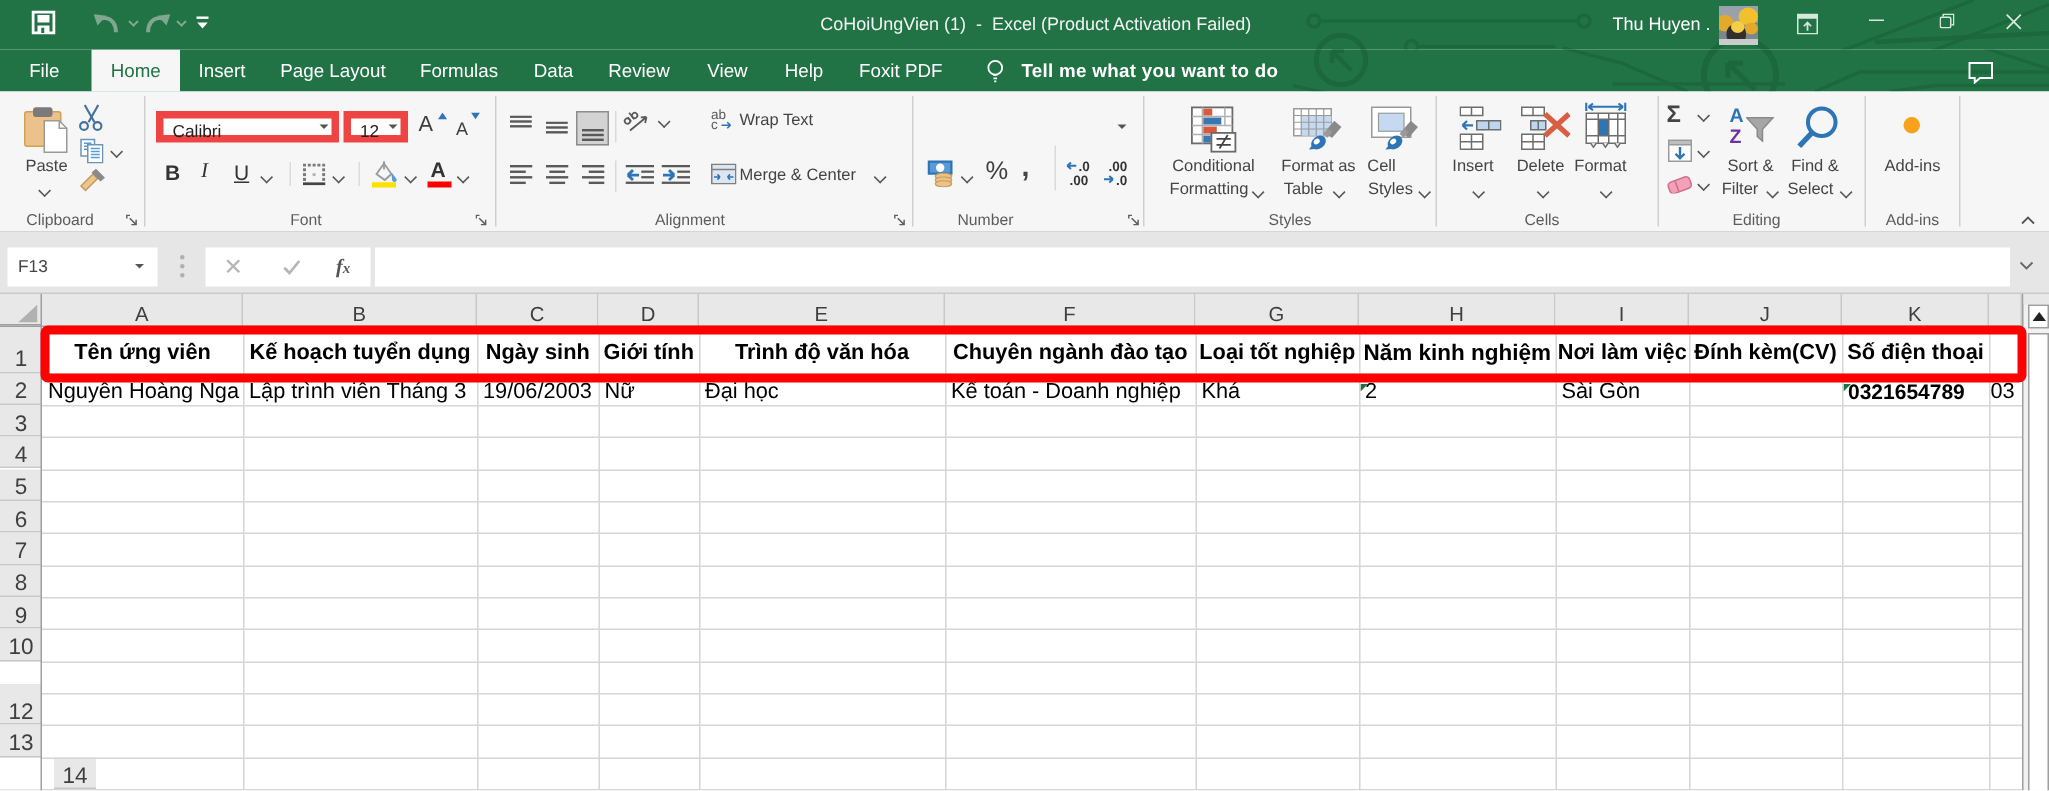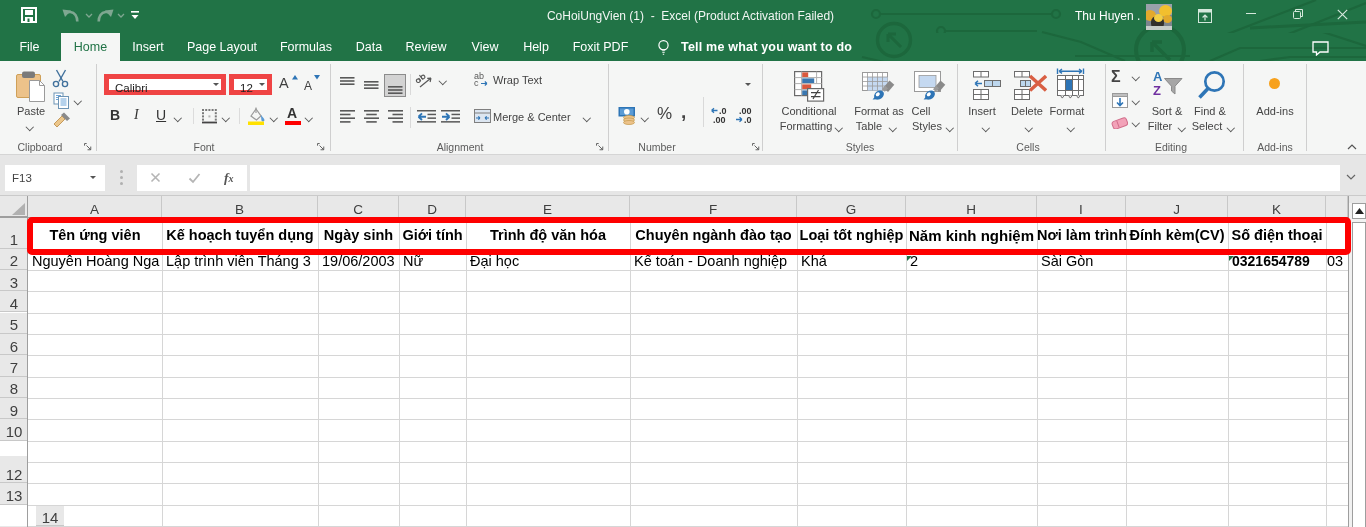--- a/index.html
+++ b/index.html
@@ -614,21 +614,21 @@
 <div class="hline" style="left:28px;top:330.1px;width:1320px;"></div>
 
 <div class="hcell" style="left:28px;top:25.5px;width:134px;height:27px;line-height:27px;font-size:14.5px;">Tên ứng viên</div>
 <div class="hcell" style="left:162px;top:25.5px;width:156px;height:27px;line-height:27px;font-size:14.5px;">Kế hoạch tuyển dụng</div>
 <div class="hcell" style="left:318px;top:25.5px;width:81px;height:27px;line-height:27px;font-size:14.5px;">Ngày sinh</div>
 <div class="hcell" style="left:399px;top:25.5px;width:67px;height:27px;line-height:27px;font-size:14.5px;">Giới tính</div>
 <div class="hcell" style="left:466px;top:25.5px;width:164px;height:27px;line-height:27px;font-size:14.5px;">Trình độ văn hóa</div>
 <div class="hcell" style="left:630px;top:25.5px;width:167px;height:27px;line-height:27px;font-size:14.5px;">Chuyên ngành đào tạo</div>
 <div class="hcell" style="left:797px;top:25.5px;width:109px;height:27px;line-height:27px;font-size:14.5px;">Loại tốt nghiệp</div>
 <div class="hcell" style="left:906px;top:25.5px;width:131px;height:27px;line-height:27px;font-size:15px;">Năm kinh nghiệm</div>
-<div class="hcell" style="left:1037px;top:25.5px;width:89px;height:27px;line-height:27px;font-size:14.5px;">Nơi làm trình</div>
+<div class="hcell" style="left:1037px;top:25.5px;width:89px;height:27px;line-height:27px;font-size:14.5px;">Nơi làm việc</div>
 <div class="hcell" style="left:1126px;top:25.5px;width:102px;height:27px;line-height:27px;font-size:14.5px;">Đính kèm(CV)</div>
 <div class="hcell" style="left:1228px;top:25.5px;width:98px;height:27px;line-height:27px;font-size:14.5px;">Số điện thoại</div>
 <div class="dcell" style="left:32px;top:56.0px;height:18px;line-height:18px;font-size:14.5px;">Nguyễn Hoàng Nga</div>
 <div class="dcell" style="left:166px;top:56.0px;height:18px;line-height:18px;font-size:14.5px;">Lập trình viên Tháng 3</div>
 <div class="dcell" style="left:322px;top:56.0px;height:18px;line-height:18px;font-size:14.5px;">19/06/2003</div>
 <div class="dcell" style="left:403px;top:56.0px;height:18px;line-height:18px;font-size:14.5px;">Nữ</div>
 <div class="dcell" style="left:470px;top:56.0px;height:18px;line-height:18px;font-size:14.5px;">Đại học</div>
 <div class="dcell" style="left:634px;top:56.0px;height:18px;line-height:18px;font-size:14.5px;">Kế toán - Doanh nghiệp</div>
 <div class="dcell" style="left:801px;top:56.0px;height:18px;line-height:18px;font-size:14.5px;">Khá</div>
 <div class="dcell" style="left:910px;top:56.0px;height:18px;line-height:18px;font-size:14.5px;">2</div>

